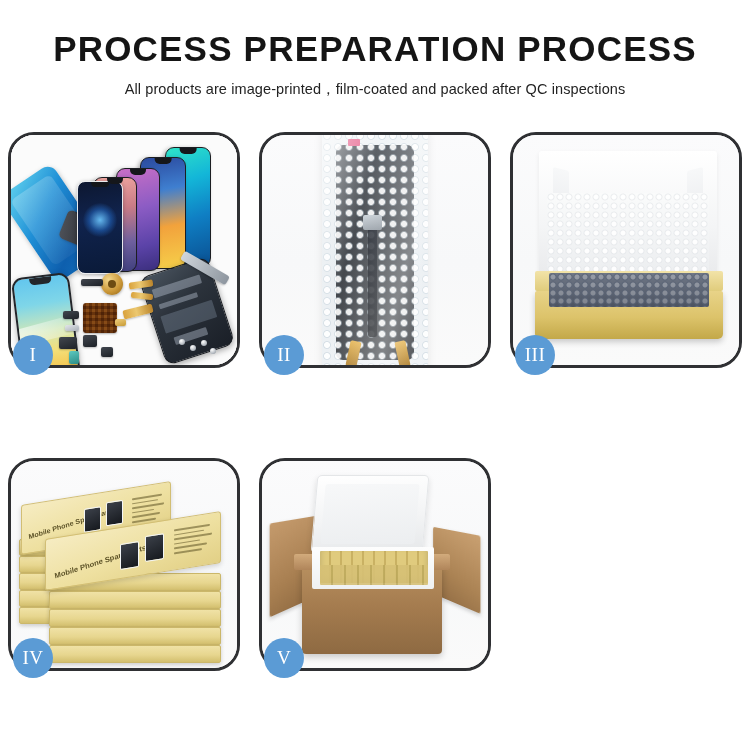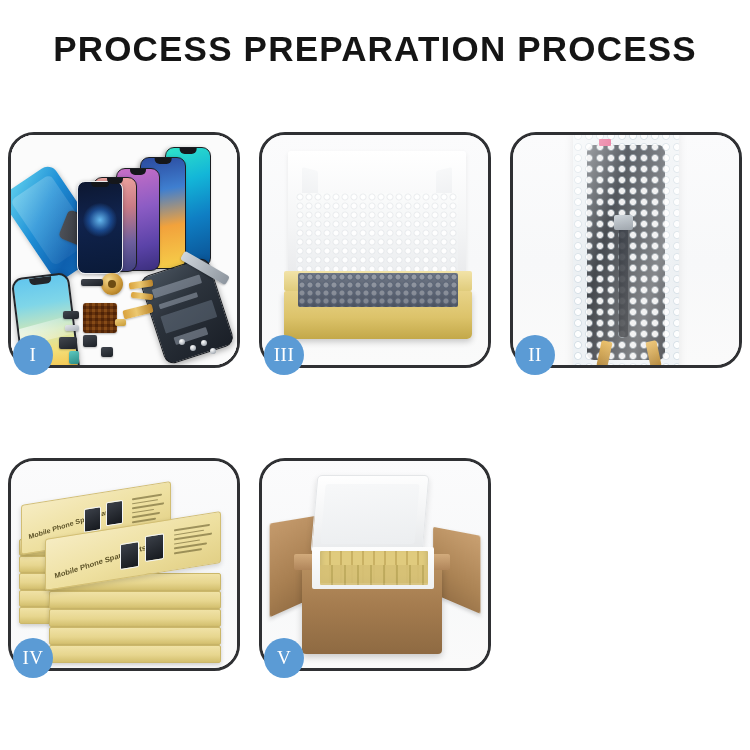--- a/index.html
+++ b/index.html
@@ -445,20 +445,21 @@
     background: linear-gradient(180deg, rgba(255,255,255,.55), rgba(235,240,245,.12));
     transform: skewX(-26deg);
     border-radius:2px;
   }
 </style>
 </head>
 <body>
 
 <div class="header">
   <h1 class="page-title">PROCESS PREPARATION PROCESS</h1>
+  <p class="page-subtitle">All products are image-printed，film-coated and packed after QC inspections</p>
 </div>
 
 <div class="grid">
 
   <div class="panel">
     <div class="panel-inner">
       <div class="scene">
         <div class="p1-bg"></div>
 
         <div class="lcd-film">
@@ -500,55 +501,55 @@
         <div class="tweezers"></div>
         <div class="screws">
           <div class="screw" style="left:0; top:0;"></div>
           <div class="screw" style="left:11px; top:6px;"></div>
           <div class="screw" style="left:22px; top:1px;"></div>
           <div class="screw" style="left:31px; top:9px;"></div>
         </div>
       </div>
     </div>
     <div class="badge">I</div>
-  </div>
-
-  <div class="panel">
-    <div class="panel-inner">
-      <div class="scene">
-        <div class="box3-lid">
-          <div class="box3-lid-flapL"></div>
-          <div class="box3-lid-flapR"></div>
-        </div>
-        <div class="box3-foam"></div>
-        <div class="box3-tray">
-          <div class="box3-tray-lip"></div>
-          <div class="box3-tray-inner"></div>
-        </div>
-      </div>
-    </div>
-    <div class="badge">III</div>
   </div>
 
   <div class="panel">
     <div class="panel-inner">
       <div class="scene">
         <div class="bw-pack">
           <div class="bw-screen"></div>
           <div class="bw-pink"></div>
           <div class="bw-conn"></div>
           <div class="bw-cable"></div>
           <div class="bw-gold-l"></div>
           <div class="bw-gold-r"></div>
           <div class="bw-bubbles"></div>
           <div class="bw-sheen"></div>
         </div>
       </div>
     </div>
     <div class="badge">II</div>
+  </div>
+
+  <div class="panel">
+    <div class="panel-inner">
+      <div class="scene">
+        <div class="box3-lid">
+          <div class="box3-lid-flapL"></div>
+          <div class="box3-lid-flapR"></div>
+        </div>
+        <div class="box3-foam"></div>
+        <div class="box3-tray">
+          <div class="box3-tray-lip"></div>
+          <div class="box3-tray-inner"></div>
+        </div>
+      </div>
+    </div>
+    <div class="badge">III</div>
   </div>
 
   <div class="panel">
     <div class="panel-inner">
       <div class="scene">
         <div class="stack">
 
           <div class="sbox" style="left:0px;  top:62px;  width:108px; height:17px;"></div>
           <div class="sbox" style="left:0px;  top:79px;  width:108px; height:17px;"></div>
           <div class="sbox" style="left:0px;  top:96px;  width:108px; height:17px;"></div>

